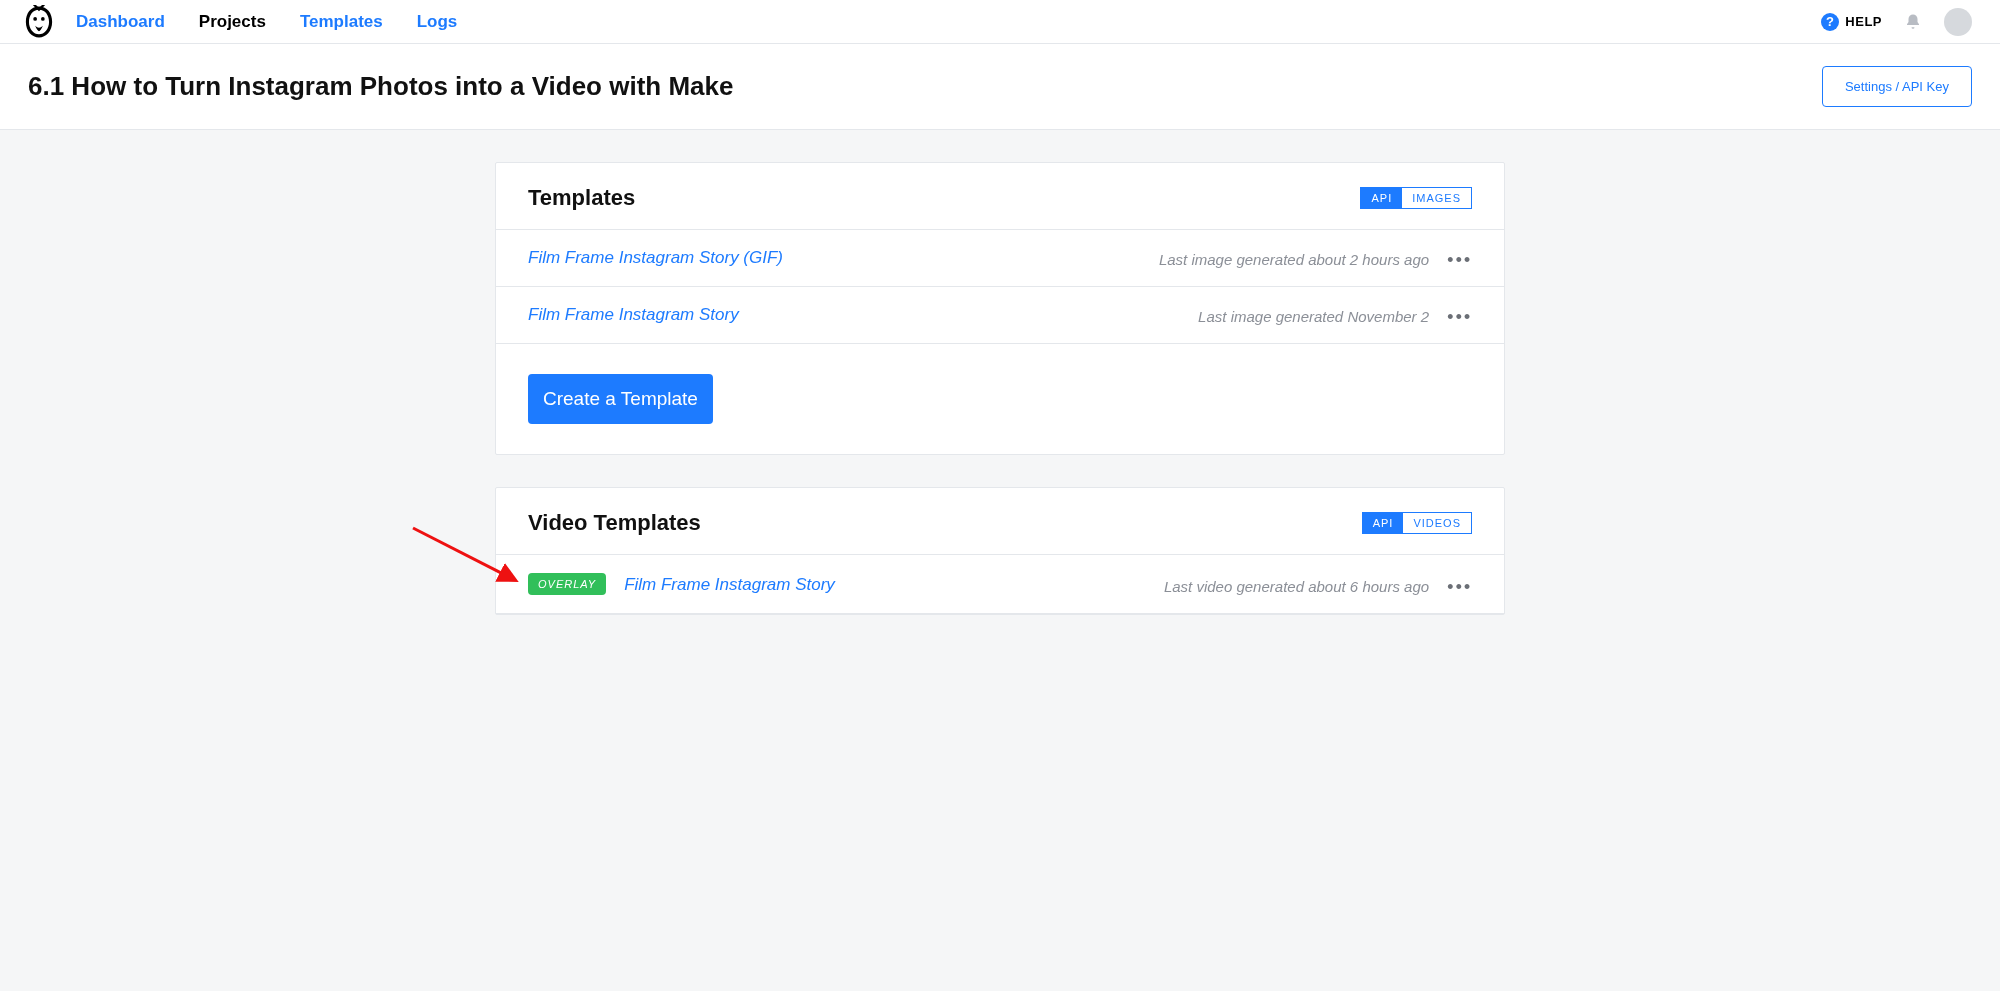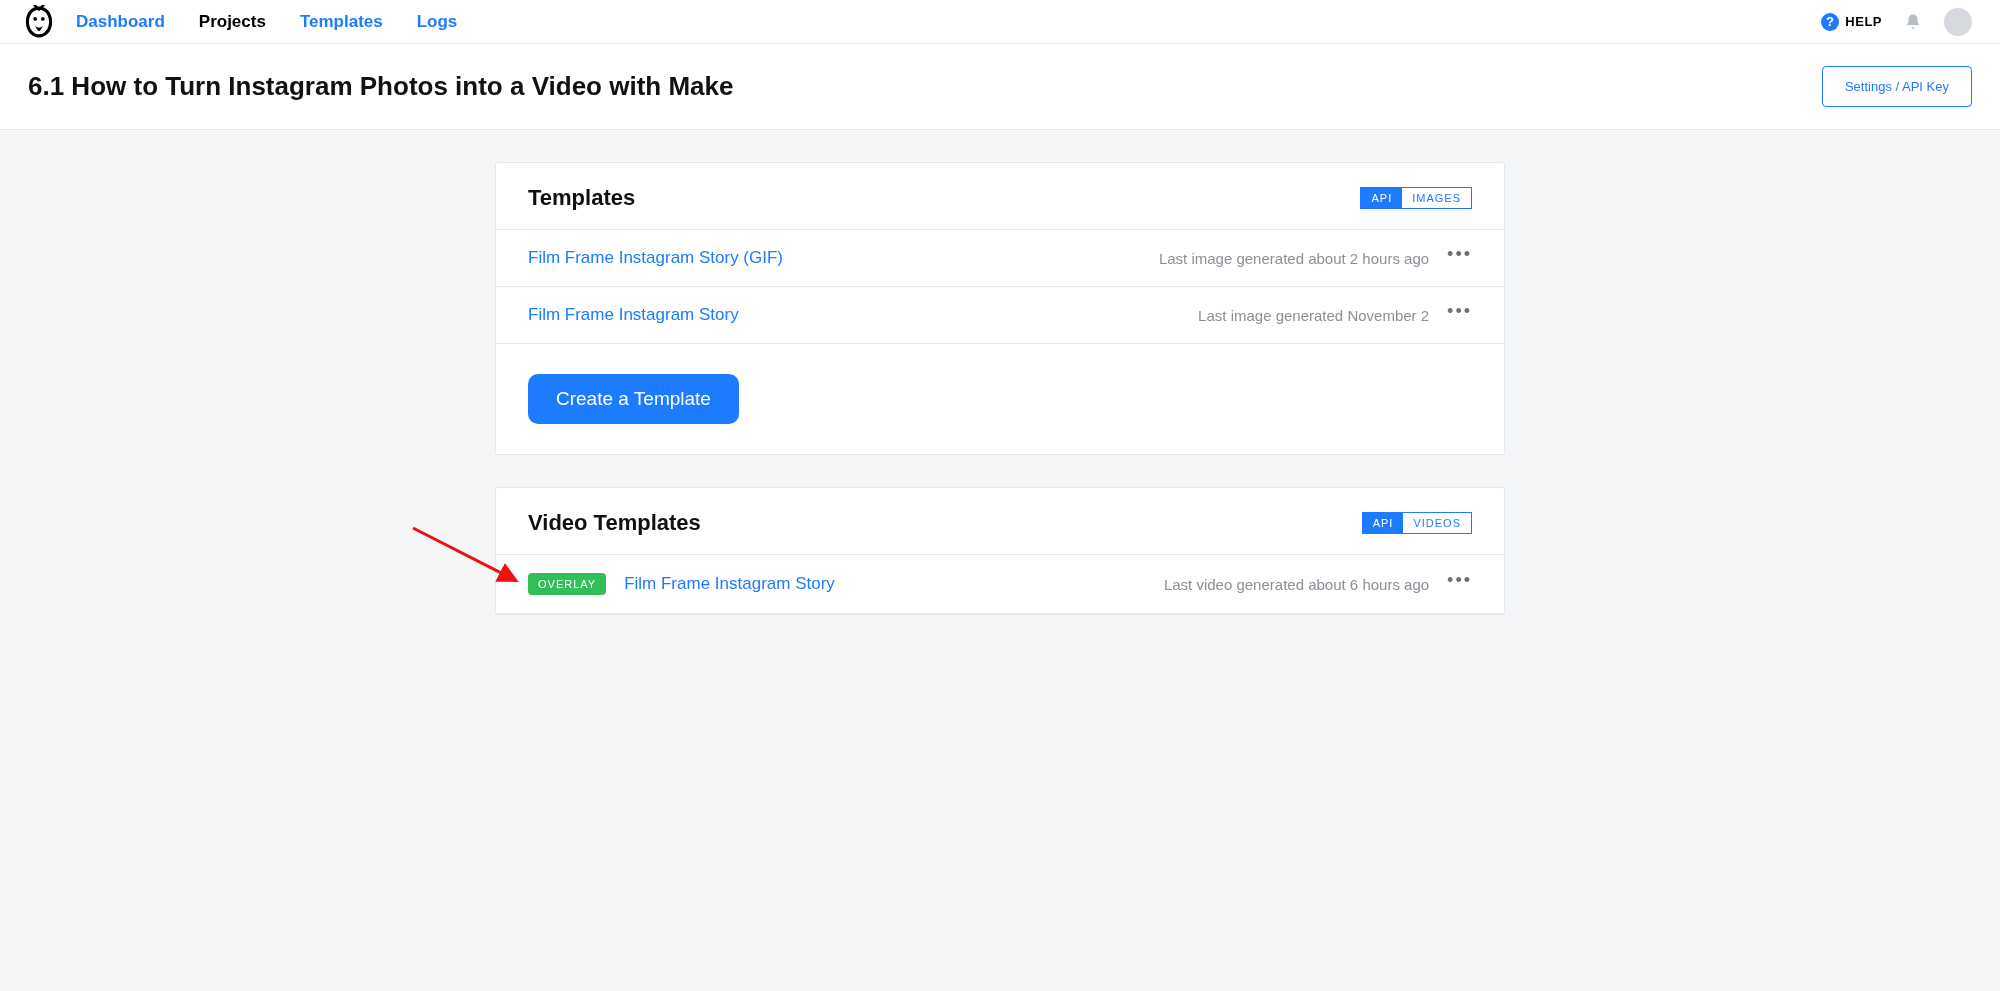--- a/index.html
+++ b/index.html
@@ -88,41 +88,42 @@
   .pill{
     display:flex;font-size:11px;letter-spacing:1px;font-weight:500;
     border:1px solid var(--blue);border-radius:0;overflow:hidden;
     cursor:pointer;
   }
   .pill span{padding:4px 10px;}
   .pill .p-left{background:var(--blue);color:#fff;}
   .pill .p-right{background:#fff;color:var(--blue);}
 
   .row{
-    display:flex;align-items:center;
+    display:flex;align-items:flex-end;
     padding:18px 32px;
     border-bottom:1px solid var(--border);
+    font-style:italic;
   }
   .row-link{color:var(--blue);font-size:17px;font-weight:400;cursor:pointer;}
   .row-spacer{flex:1;}
   .row-meta{color:var(--muted);font-size:15px;}
   .row-menu{margin-left:18px;color:#6b6f76;font-size:18px;letter-spacing:2px;cursor:pointer;
     line-height:8px;position:relative;top:-4px;}
   .overlay-badge{
     background:var(--green);color:#fff;border-radius:4px;
     font-size:11px;letter-spacing:1px;font-weight:500;
     padding:5px 10px;margin-right:18px;
   }
 
   .card-actions{
     display:flex;gap:30px;padding:30px 32px;
   }
   .btn-primary{
     background:var(--blue);color:#fff;border:none;
-    font-size:19px;padding:14px 28px;border-radius:10px;cursor:pointer;
+    font-size:19px;padding:14px 15px;border-radius:4px;cursor:pointer;
   }
   .btn-outline{
     background:#fff;border:1px solid var(--blue);color:var(--blue);
     font-size:19px;padding:13px 28px;border-radius:4px;cursor:pointer;
   }
 
   
   .arrow{
     position:absolute;
     left:-88px; bottom:23px;

